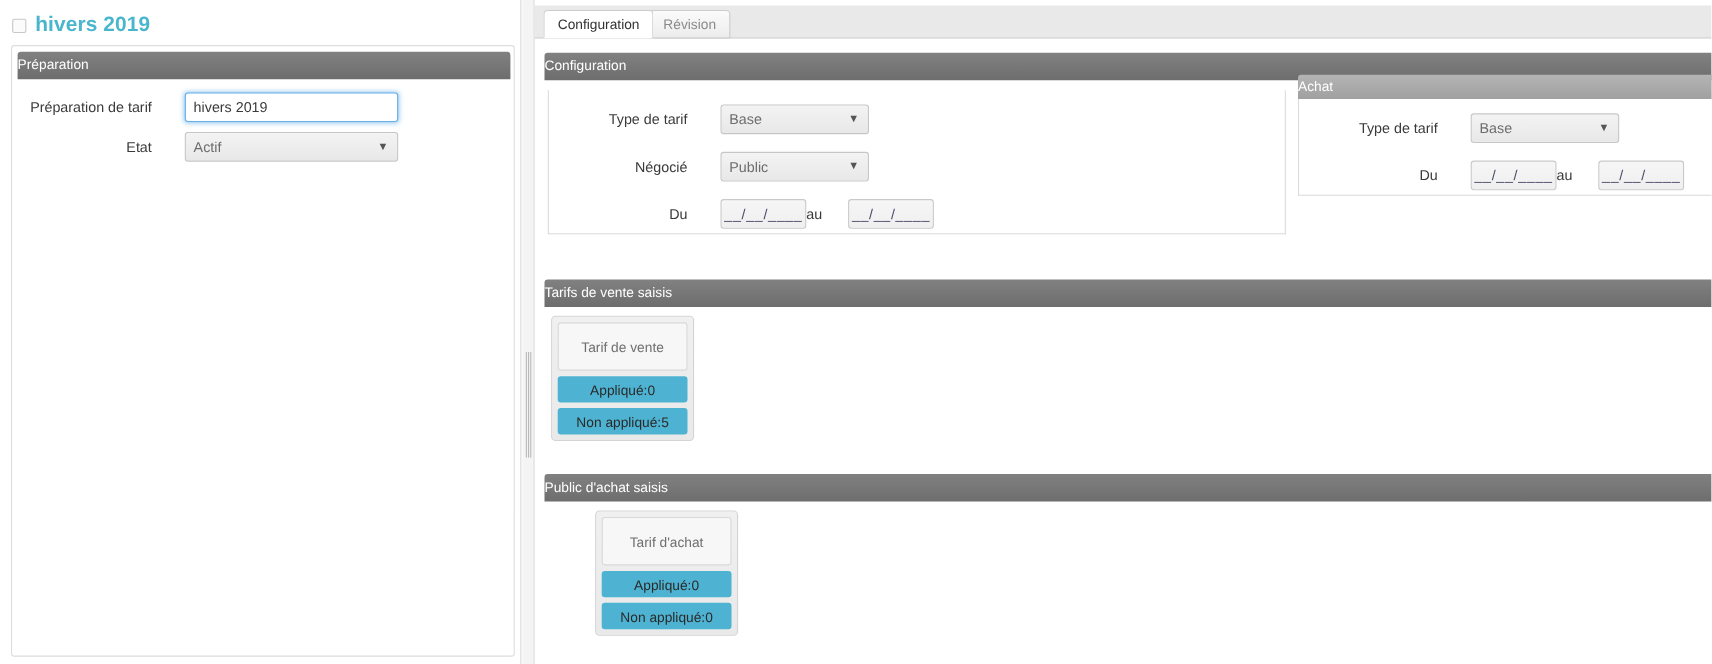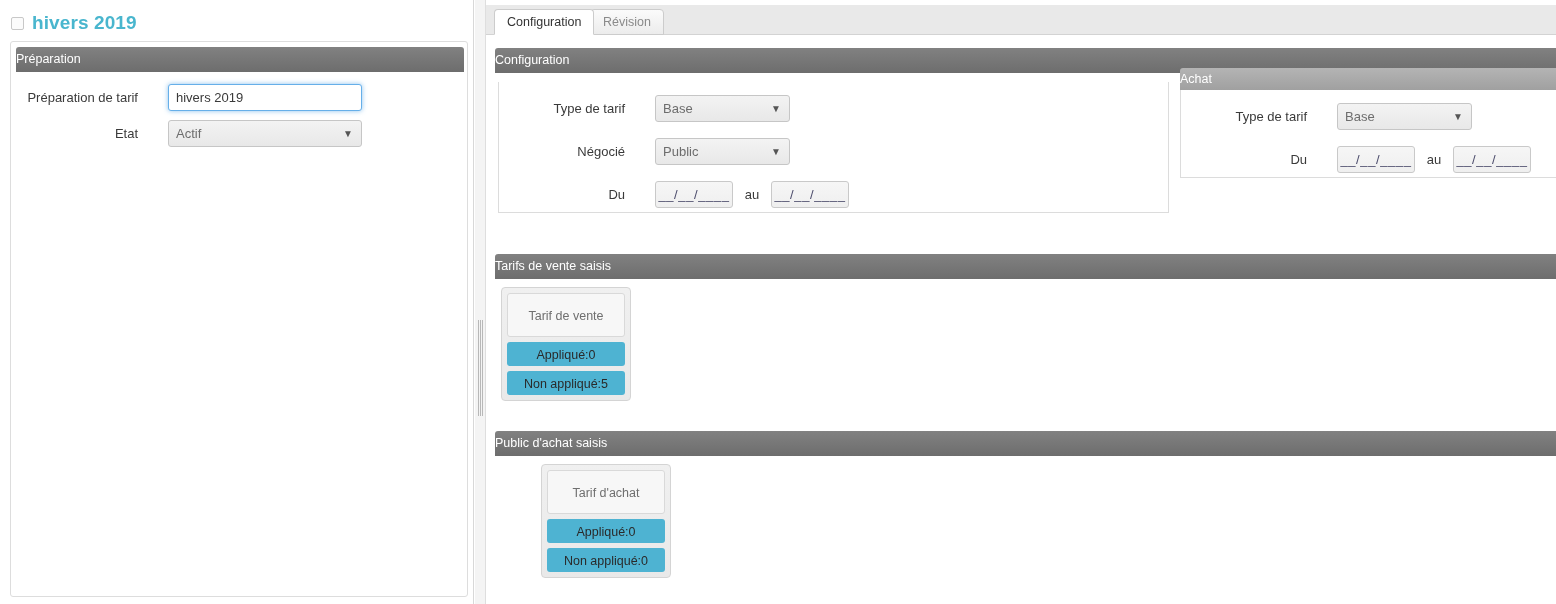--- a/index.html
+++ b/index.html
@@ -134,21 +134,21 @@
     color: #4a4a6a;
     text-align: center;
     line-height: 25px;
     letter-spacing: .6px;
     white-space: nowrap;
     overflow: hidden;
   }
   .mini-label {
     font-size: 13px;
     color: #3a3a3a;
-    text-align: center;
+    text-align: left;
   }
 
   .eye {
     width: 16px; height: 14px;
     display: inline-block;
     position: relative;
     opacity: .45;
   }
   .eye svg { display: block; }
 

